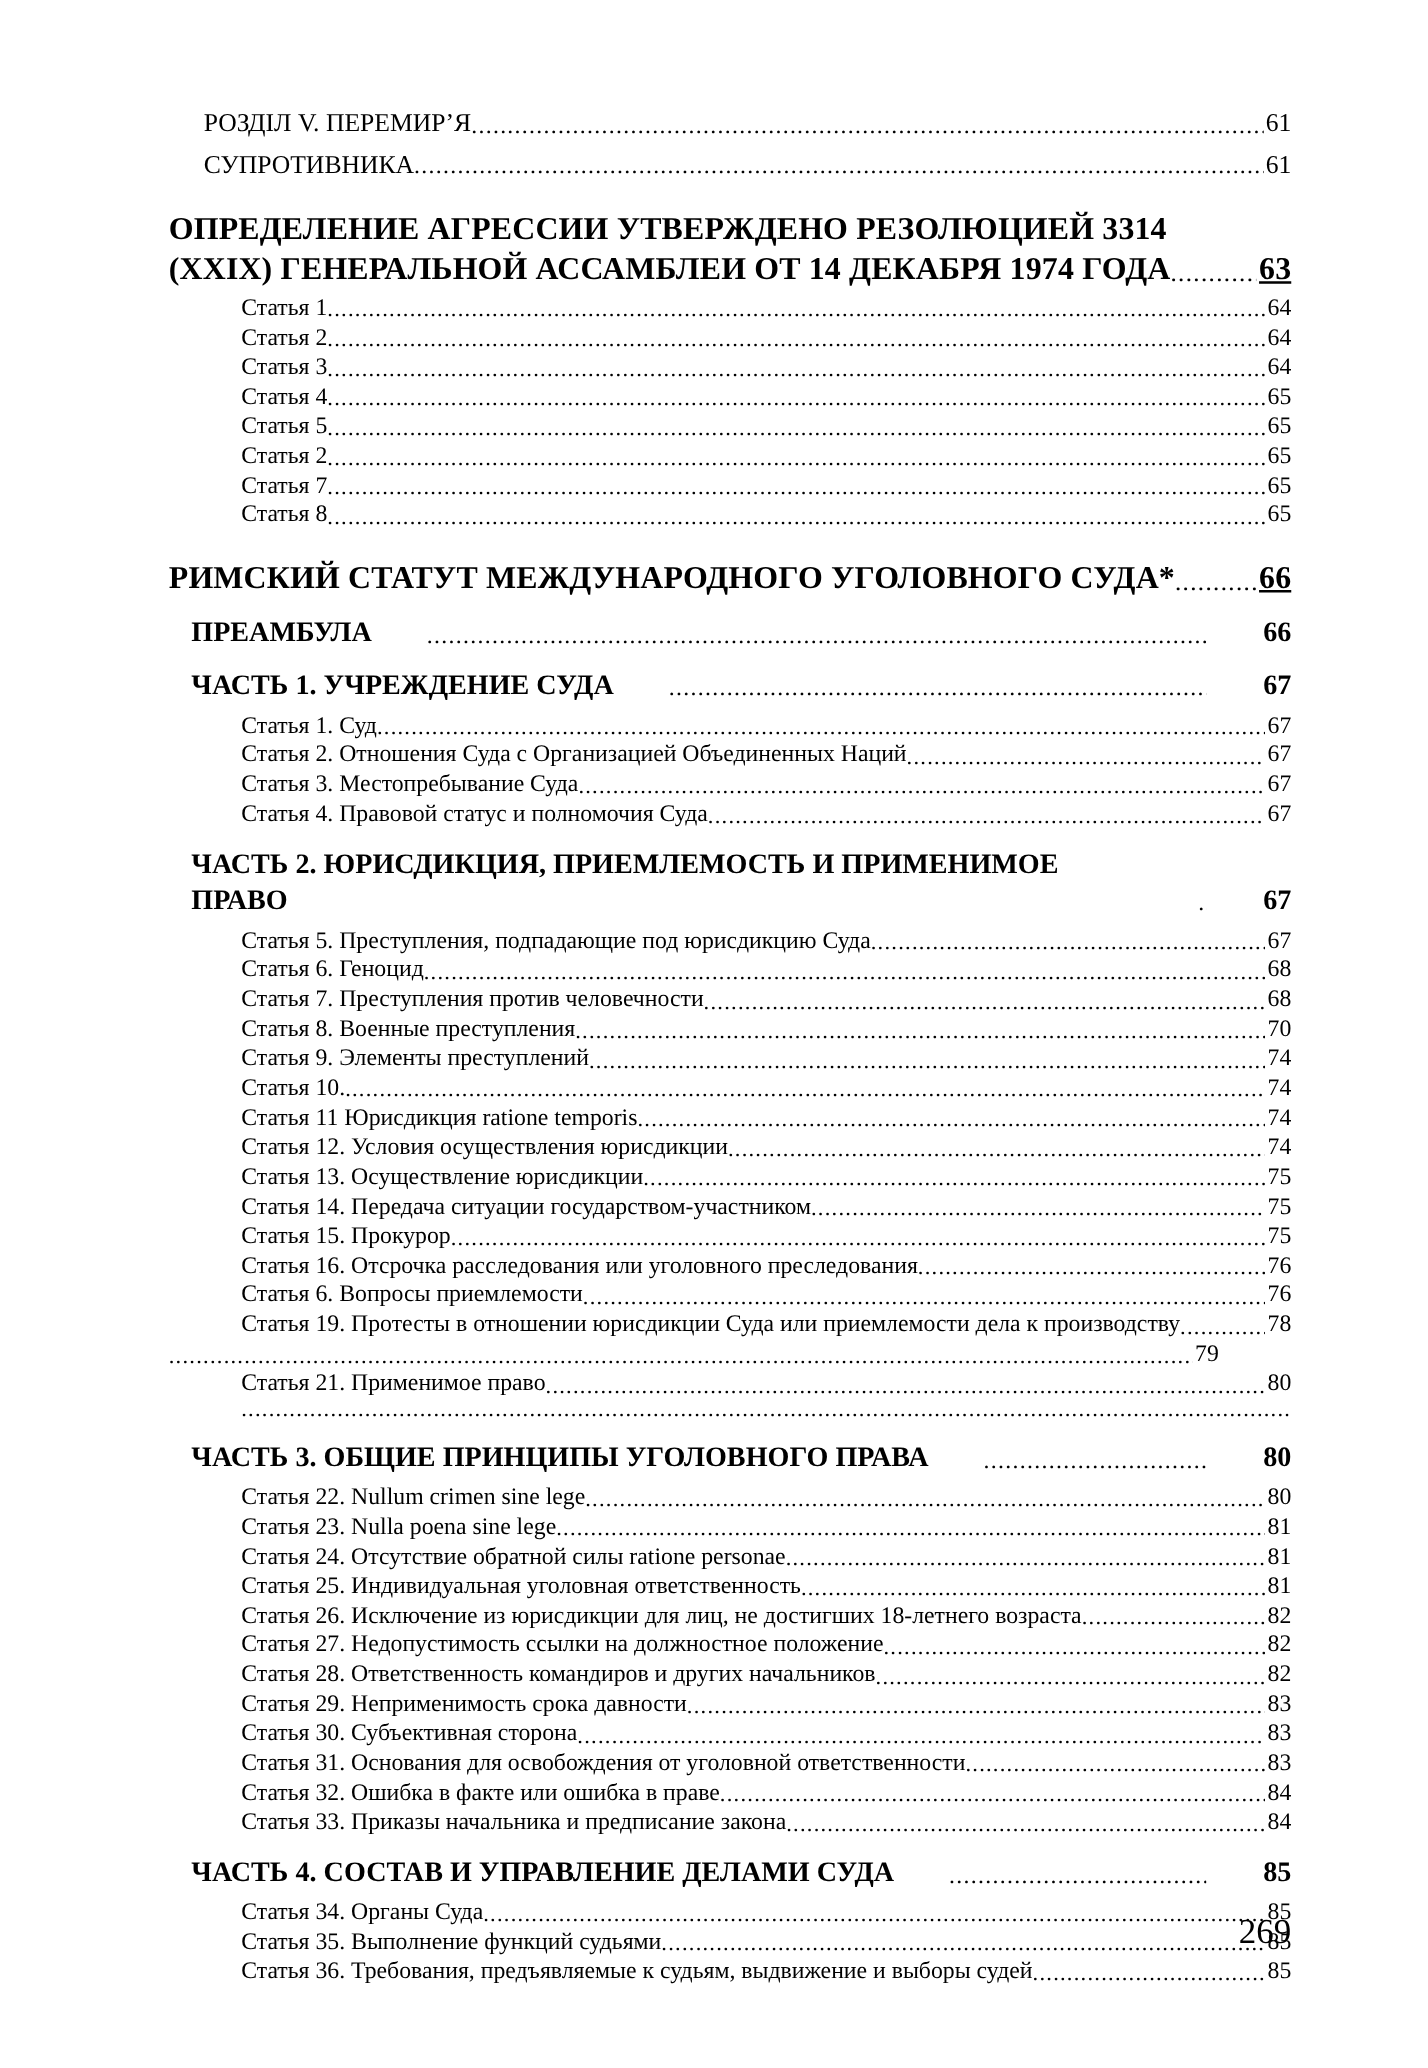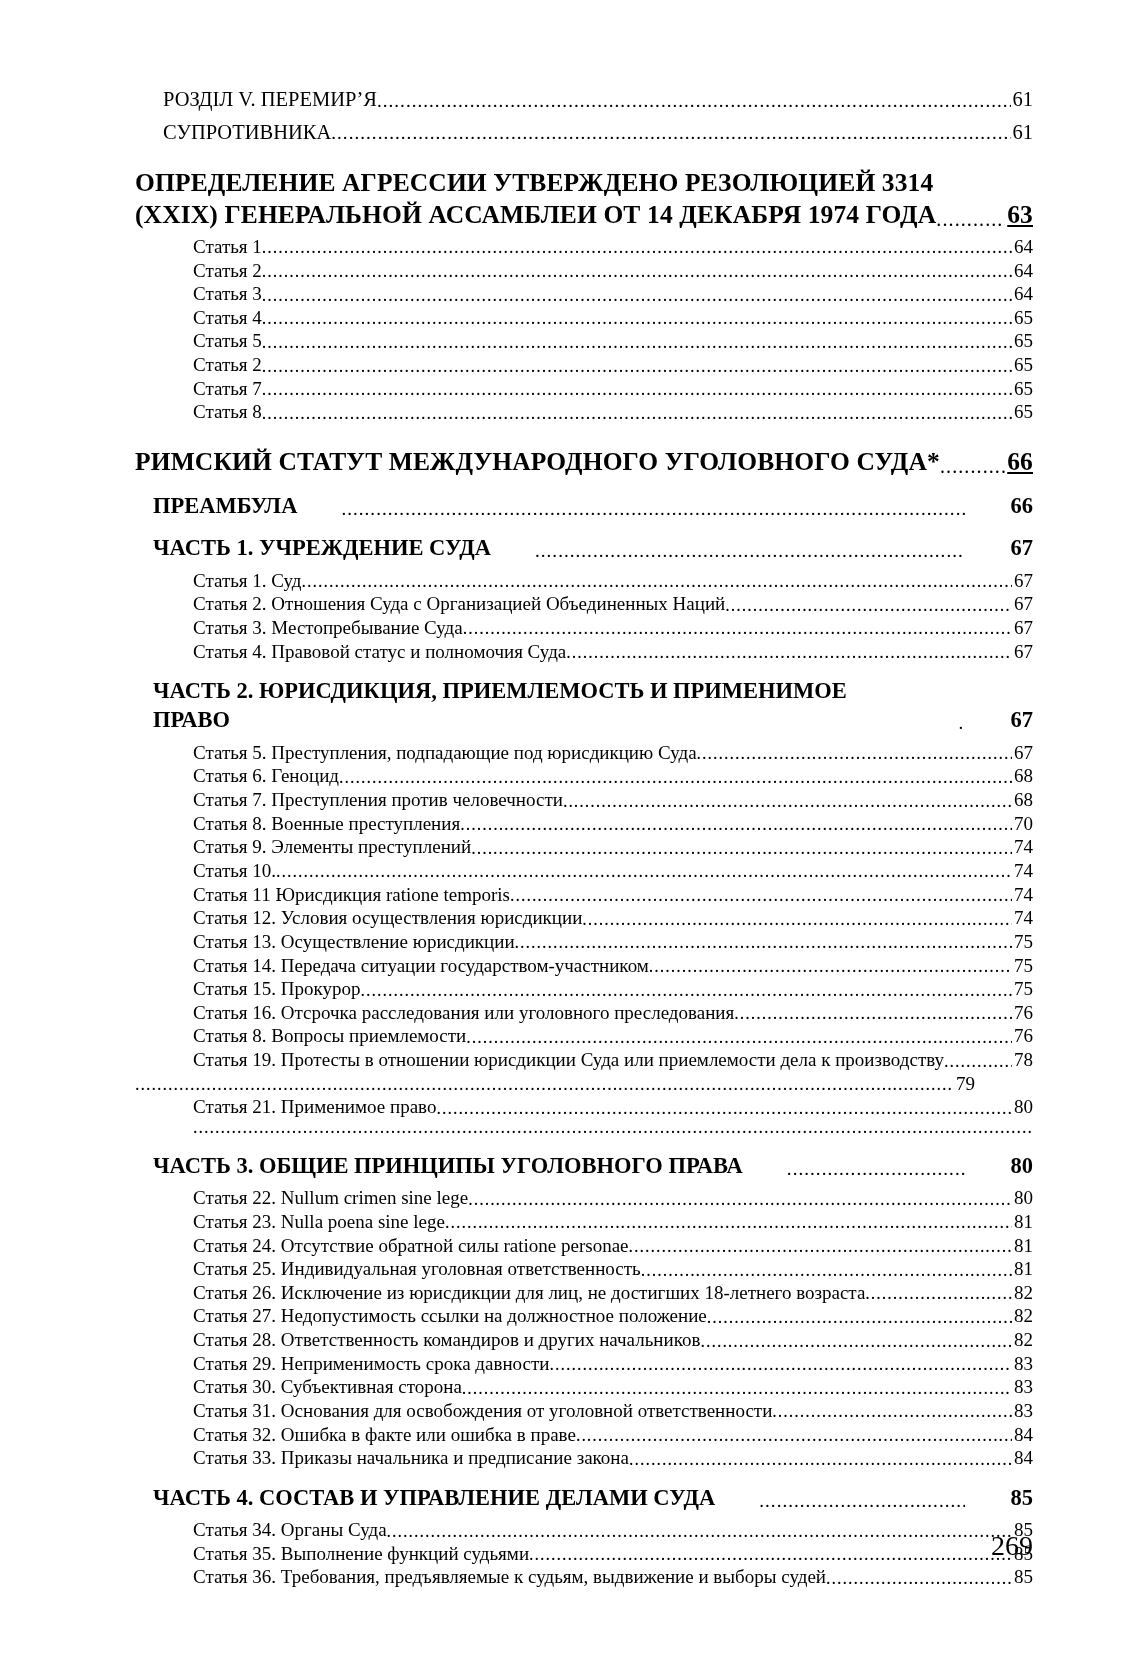--- a/index.html
+++ b/index.html
@@ -329,21 +329,21 @@
       <span class="toc-label">Статья 15. Прокурор</span>
       <span class="toc-dots"></span>
       <span class="toc-page">75</span>
     </div>
     <div class="toc-row lvl-3">
       <span class="toc-label">Статья 16. Отсрочка расследования или уголовного преследования</span>
       <span class="toc-dots"></span>
       <span class="toc-page">76</span>
     </div>
     <div class="toc-row lvl-3">
-      <span class="toc-label">Статья 8. Вопросы приемлемости</span>
+      <span class="toc-label">Статья 6. Вопросы приемлемости</span>
       <span class="toc-dots"></span>
       <span class="toc-page">76</span>
     </div>
     <div class="toc-row lvl-3">
       <span class="toc-label">Статья 19. Протесты в отношении юрисдикции Суда или приемлемости дела к производству</span>
       <span class="toc-dots"></span>
       <span class="toc-page">78</span>
     </div>
 
     <div class="lvl-3-wrap">

